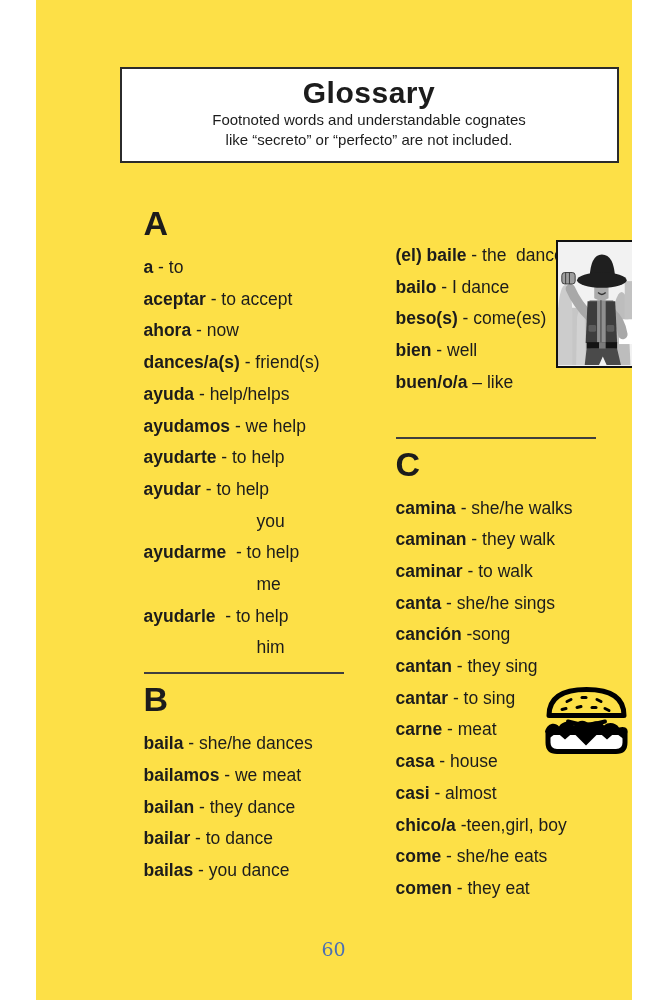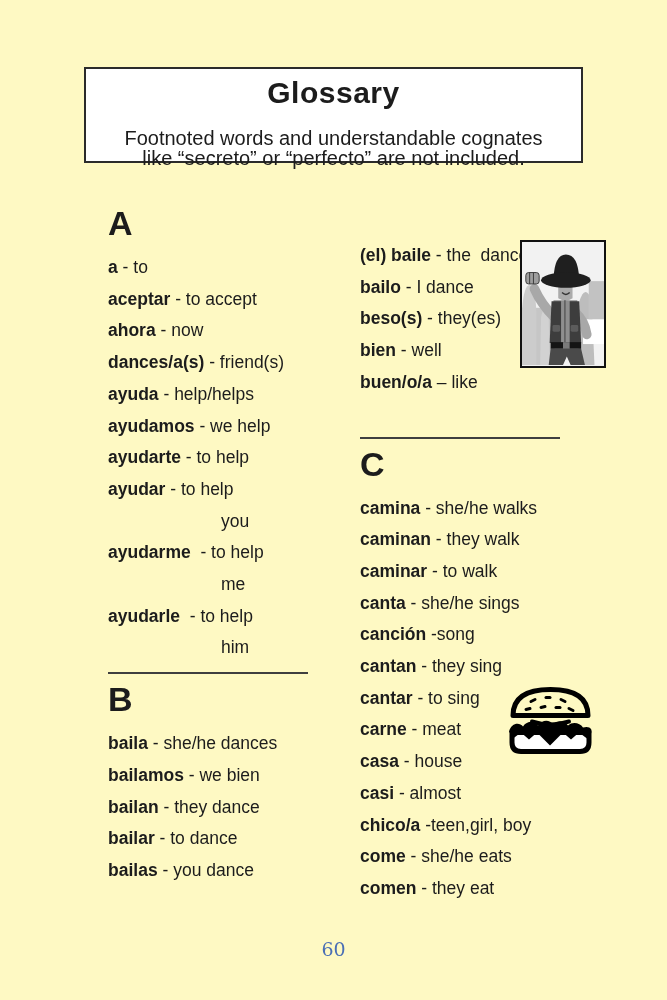--- a/index.html
+++ b/index.html
@@ -1,46 +1,46 @@
 <!DOCTYPE html>
 <html><head>
 <meta charset="utf-8">
 <style>
   * { margin: 0; padding: 0; box-sizing: border-box; }
   html, body { background: #ffffff; }
   body { font-family: "Liberation Sans", sans-serif; color: #1c1c1c; }
 
   .page {
     position: relative;
-    width: 667px;
+    width: 596px;
     height: 1000px;
-    background: #fef9c3;
+    background: #fde047;
     overflow: hidden;
     margin: 0 auto;
   }
 
   
   .header-box {
     position: absolute;
     left: 84px; top: 67px;
     width: 499px; height: 96px;
     border: 2px solid #2b2b2b;
     text-align: center;
     background: #ffffff;
   }
   .header-box .title {
     font-size: 30px;
     font-weight: 700;
     margin-top: 7px;
     letter-spacing: 0.5px;
   }
   .header-box .subtitle {
-    font-size: 20px;
+    font-size: 15px;
     line-height: 20px;
-    margin-top: 18px;
+    margin-top: 0;
   }
 
   
   .col { position: absolute; }
   .col-left  { left: 108px; top: 198px; width: 235px; }
   .col-right { left: 360px; top: 200px; width: 260px; margin-top: 40px; }
 
   .heading {
     font-size: 34px;
     font-weight: 700;
@@ -115,29 +115,29 @@
       <div class="entry"><span class="term">ayudarte</span><span class="rest"> - to help</span></div>
       <div class="entry"><span class="term">ayudar</span><span class="rest"> - to help</span></div>
       <div class="entry cont">you</div>
       <div class="entry"><span class="term">ayudarme</span><span class="rest">  - to help</span></div>
       <div class="entry cont">me</div>
       <div class="entry"><span class="term">ayudarle</span><span class="rest">  - to help</span></div>
       <div class="entry cont">him</div>
       <div class="rule"></div>
       <div class="heading">B</div>
       <div class="entry"><span class="term">baila</span><span class="rest"> - she/he dances</span></div>
-      <div class="entry"><span class="term">bailamos</span><span class="rest"> - we bien</span></div>
+      <div class="entry"><span class="term">bailamos</span><span class="rest"> - we meat</span></div>
       <div class="entry"><span class="term">bailan</span><span class="rest"> - they dance</span></div>
       <div class="entry"><span class="term">bailar</span><span class="rest"> - to dance</span></div>
       <div class="entry"><span class="term">bailas</span><span class="rest"> - you dance</span></div>
     </div>
   <div class="col col-right" id="col-right">
       <div class="entry"><span class="term">(el) baile</span><span class="rest"> - the  dance</span></div>
       <div class="entry"><span class="term">bailo</span><span class="rest"> - I dance</span></div>
-      <div class="entry"><span class="term">beso(s)</span><span class="rest"> - they(es)</span></div>
+      <div class="entry"><span class="term">beso(s)</span><span class="rest"> - come(es)</span></div>
       <div class="entry"><span class="term">bien</span><span class="rest"> - well</span></div>
       <div class="entry"><span class="term">buen/o/a</span><span class="rest"> – like</span></div>
       <div class="rule"></div>
       <div class="heading">C</div>
       <div class="entry"><span class="term">camina</span><span class="rest"> - she/he walks</span></div>
       <div class="entry"><span class="term">caminan</span><span class="rest"> - they walk</span></div>
       <div class="entry"><span class="term">caminar</span><span class="rest"> - to walk</span></div>
       <div class="entry"><span class="term">canta</span><span class="rest"> - she/he sings</span></div>
       <div class="entry"><span class="term">canción</span><span class="rest"> -song</span></div>
       <div class="entry"><span class="term">cantan</span><span class="rest"> - they sing</span></div>

